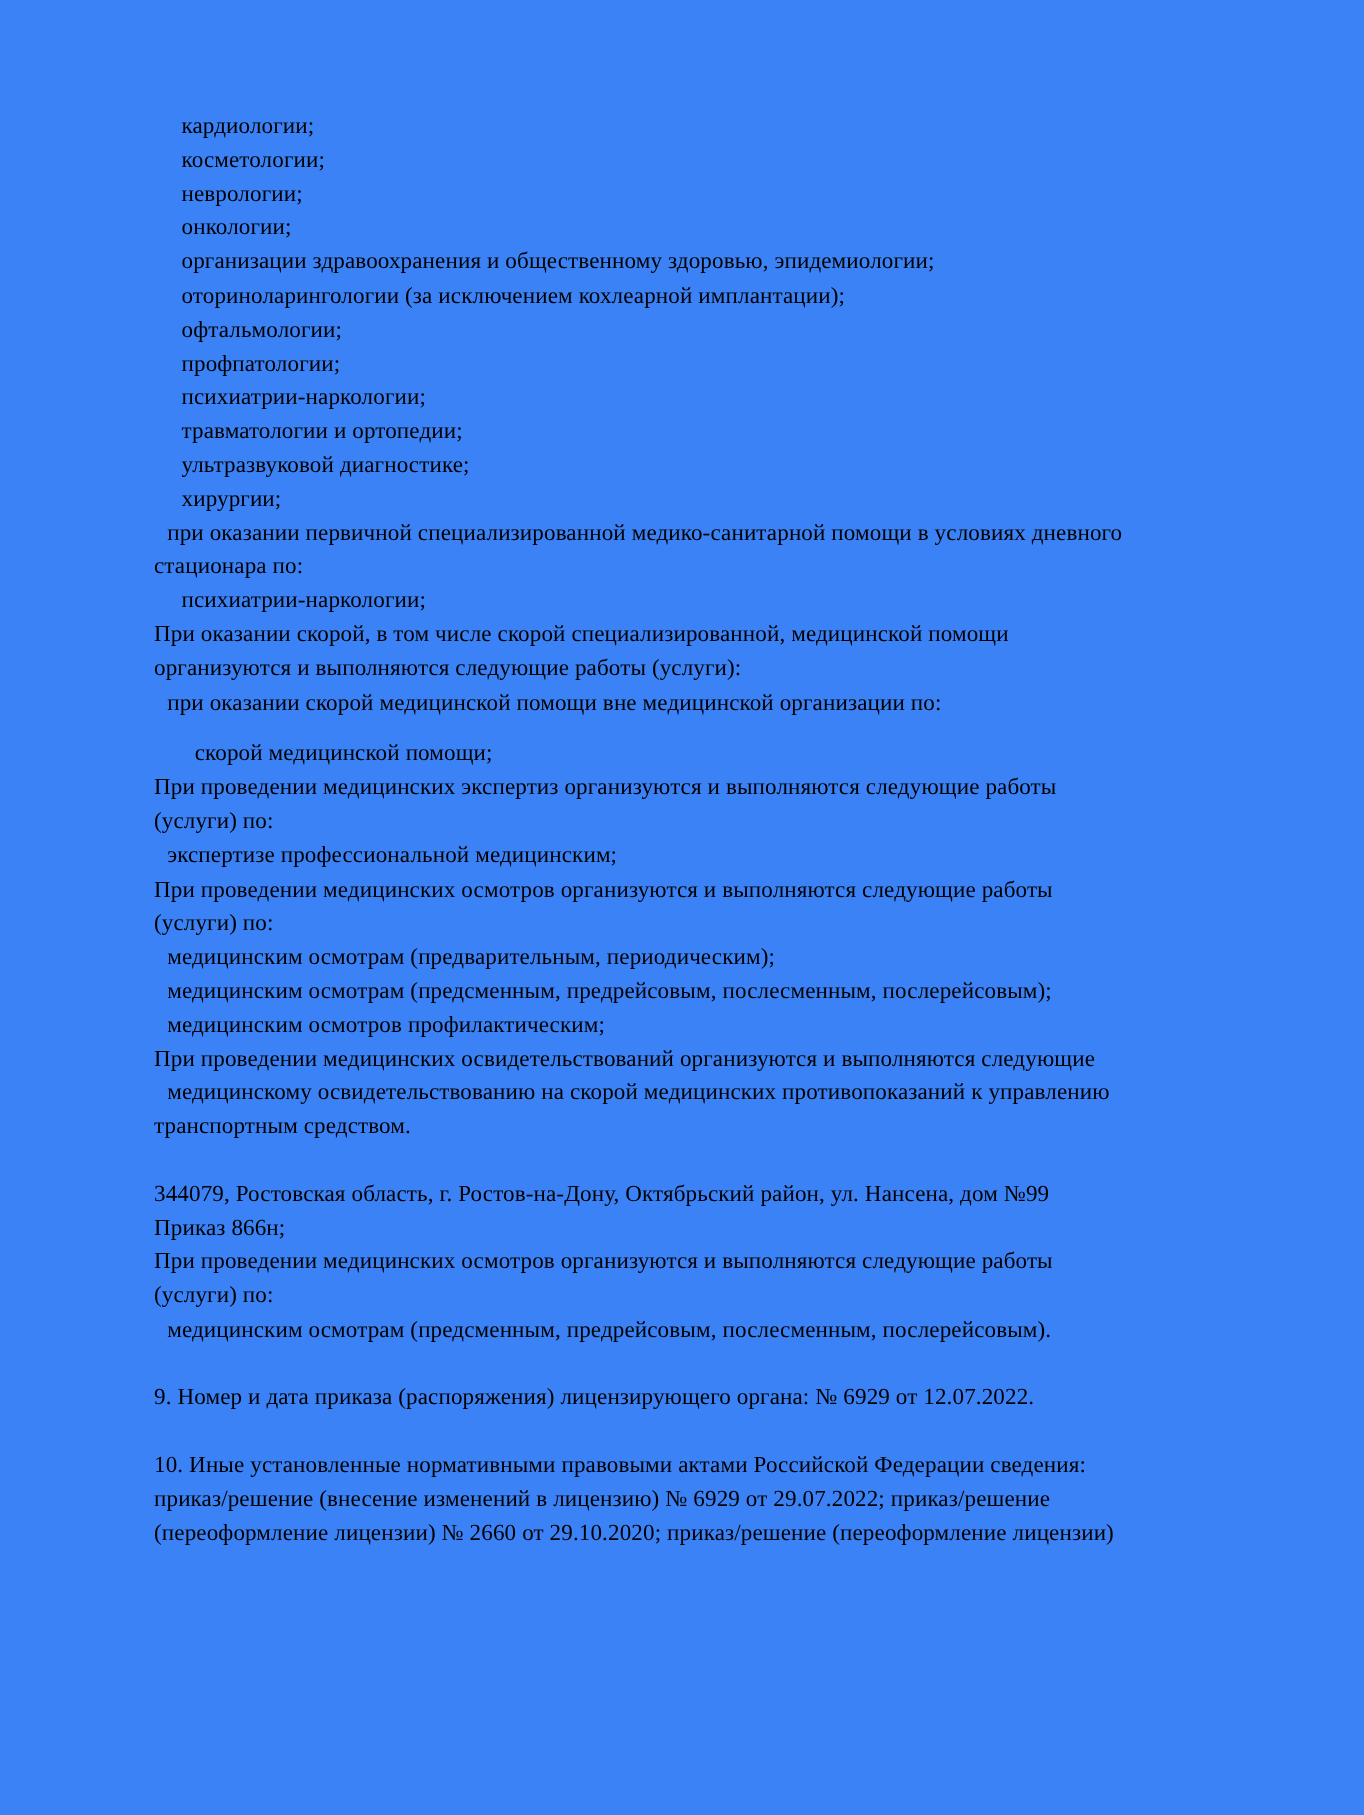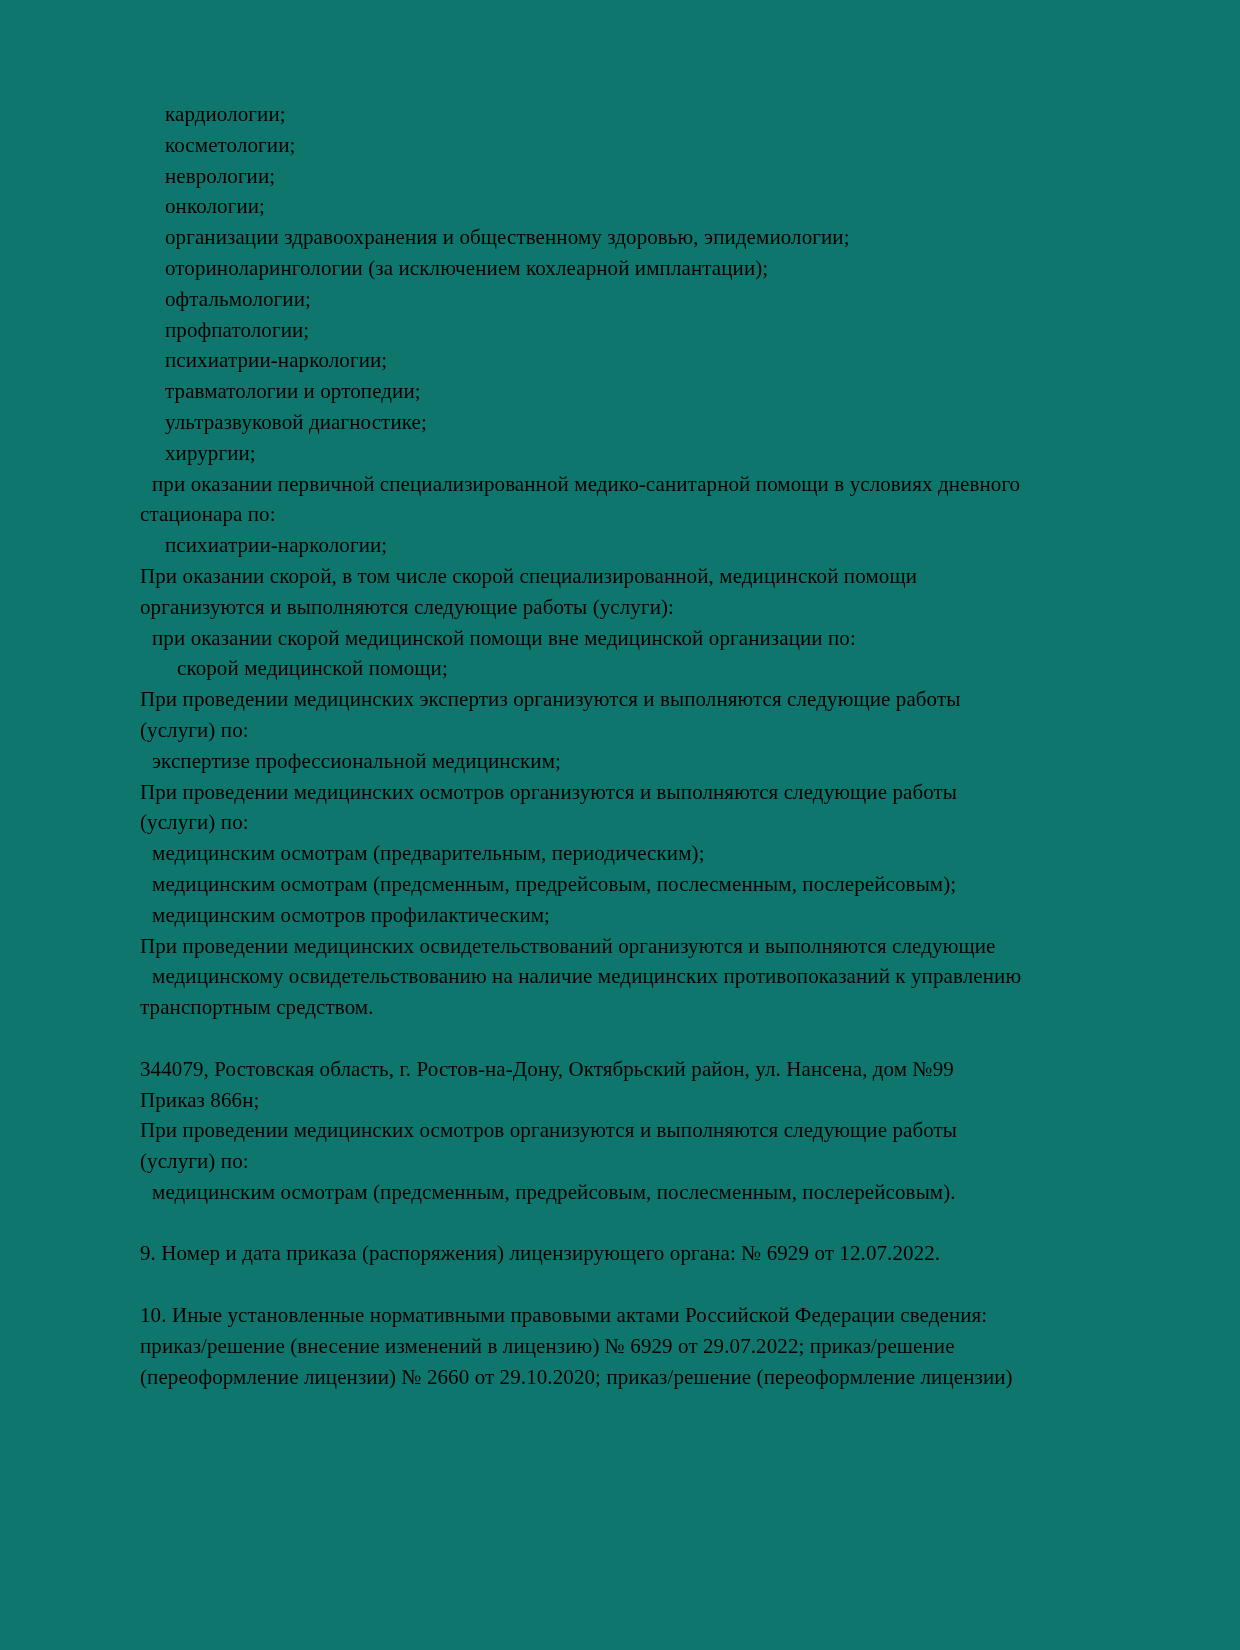--- a/index.html
+++ b/index.html
@@ -4,42 +4,42 @@
 <style>
   html, body {
     margin: 0;
     padding: 0;
     background: #ffffff;
   }
   .page {
     position: relative;
     width: 1240px;
     height: 1650px;
-    background: #0f766e;
+    background: #3b82f6;
     overflow: hidden;
     font-family: "Liberation Serif", "DejaVu Serif", serif;
     font-size: 21px;
     color: #000000;
   }
   .doc-content {
     position: absolute;
     left: 140px;
     top: 99px;
     width: 990px;
   }
   .line {
     line-height: 30.8px;
     height: 30.8px;
     white-space: nowrap;
     letter-spacing: 0.1px;
   }
   .ind-0 { padding-left: 0; }
   .ind-1 { padding-left: 12px; }
   .ind-2 { padding-left: 25px; }
-  .ind-3 { padding-left: 37px; }
+  .ind-3 { padding-left: 37px; margin-top: 16px; }
 </style>
 </head>
 <body>
 
 <div class="page">
   <div class="doc-content">
       <div class="line ind-2">кардиологии;</div>
       <div class="line ind-2">косметологии;</div>
       <div class="line ind-2">неврологии;</div>
       <div class="line ind-2">онкологии;</div>
@@ -60,21 +60,21 @@
       <div class="line ind-3">скорой медицинской помощи;</div>
       <div class="line ind-0">При проведении медицинских экспертиз организуются и выполняются следующие работы</div>
       <div class="line ind-0">(услуги) по:</div>
       <div class="line ind-1">экспертизе профессиональной медицинским;</div>
       <div class="line ind-0">При проведении медицинских осмотров организуются и выполняются следующие работы</div>
       <div class="line ind-0">(услуги) по:</div>
       <div class="line ind-1">медицинским осмотрам (предварительным, периодическим);</div>
       <div class="line ind-1">медицинским осмотрам (предсменным, предрейсовым, послесменным, послерейсовым);</div>
       <div class="line ind-1">медицинским осмотров профилактическим;</div>
       <div class="line ind-0">При проведении медицинских освидетельствований организуются и выполняются следующие</div>
-      <div class="line ind-1">медицинскому освидетельствованию на наличие медицинских противопоказаний к управлению</div>
+      <div class="line ind-1">медицинскому освидетельствованию на скорой медицинских противопоказаний к управлению</div>
       <div class="line ind-0">транспортным средством.</div>
       <div class="line ind-0"></div>
       <div class="line ind-0">344079, Ростовская область, г. Ростов-на-Дону, Октябрьский район, ул. Нансена, дом №99</div>
       <div class="line ind-0">Приказ 866н;</div>
       <div class="line ind-0">При проведении медицинских осмотров организуются и выполняются следующие работы</div>
       <div class="line ind-0">(услуги) по:</div>
       <div class="line ind-1">медицинским осмотрам (предсменным, предрейсовым, послесменным, послерейсовым).</div>
       <div class="line ind-0"></div>
       <div class="line ind-0">9. Номер и дата приказа (распоряжения) лицензирующего органа: № 6929 от 12.07.2022.</div>
       <div class="line ind-0"></div>

